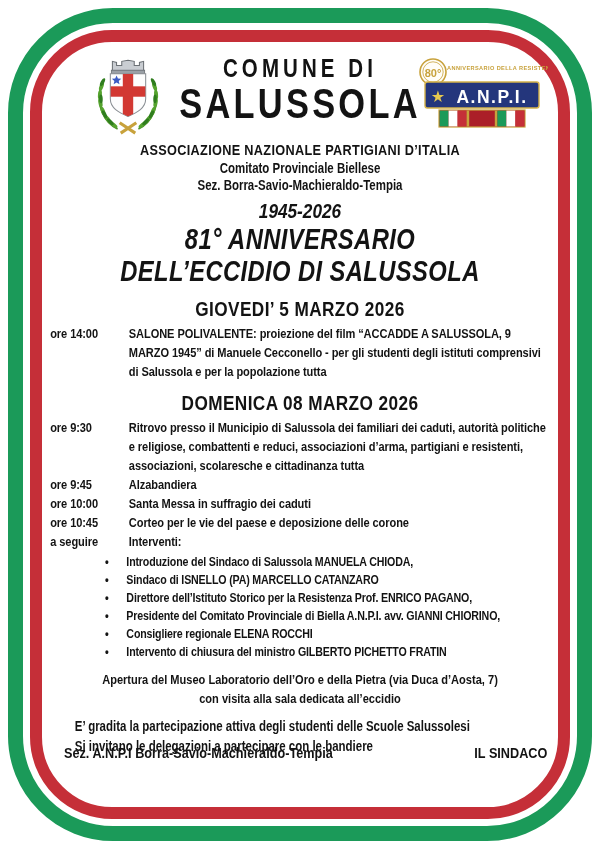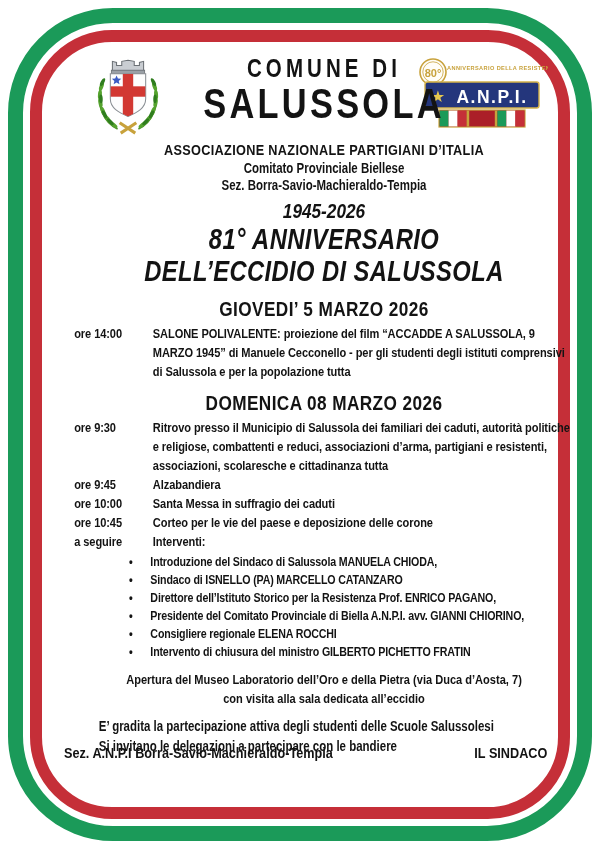--- a/index.html
+++ b/index.html
@@ -2,21 +2,21 @@
 <html><head>
 <meta charset="utf-8">
 <style>
   html,body{margin:0;padding:0;background:#fff;}
   .page{position:relative;width:600px;height:849px;background:#ffffff;overflow:hidden;
         font-family:"Liberation Sans",sans-serif;color:#131313;}
   
   .frame-green{position:absolute;inset:8px;border:15px solid #1b9a59;border-radius:105px;}
   .frame-red{position:absolute;inset:30px;border:12px solid #c52f38;border-radius:82px;}
   
-  .content{position:absolute;left:42px;top:42px;width:432px;margin-left:24px;}
+  .content{position:absolute;left:42px;top:42px;width:432px;}
   .condense{width:630px;transform:scaleX(0.819);transform-origin:0 0;}
   .center{text-align:center;}
   .t-comune1{margin-top:13px;font-size:25px;line-height:27px;font-weight:800;letter-spacing:5px;}
   .t-comune2{font-size:42px;line-height:44px;font-weight:800;letter-spacing:4px;}
   .t-assoc{margin-top:14px;font-size:15.5px;line-height:20px;font-weight:800;letter-spacing:.4px;}
   .t-comitato{font-size:14px;line-height:17px;font-weight:700;}
   .t-sez{font-size:14px;line-height:17px;font-weight:700;}
   .t-years{margin-top:4px;font-size:21px;line-height:25px;font-weight:800;font-style:italic;}
   .t-anniv{font-size:29px;line-height:32px;font-weight:800;font-style:italic;letter-spacing:.5px;}
   .t-day{margin-top:9px;font-size:21px;line-height:25px;font-weight:800;letter-spacing:.5px;}

